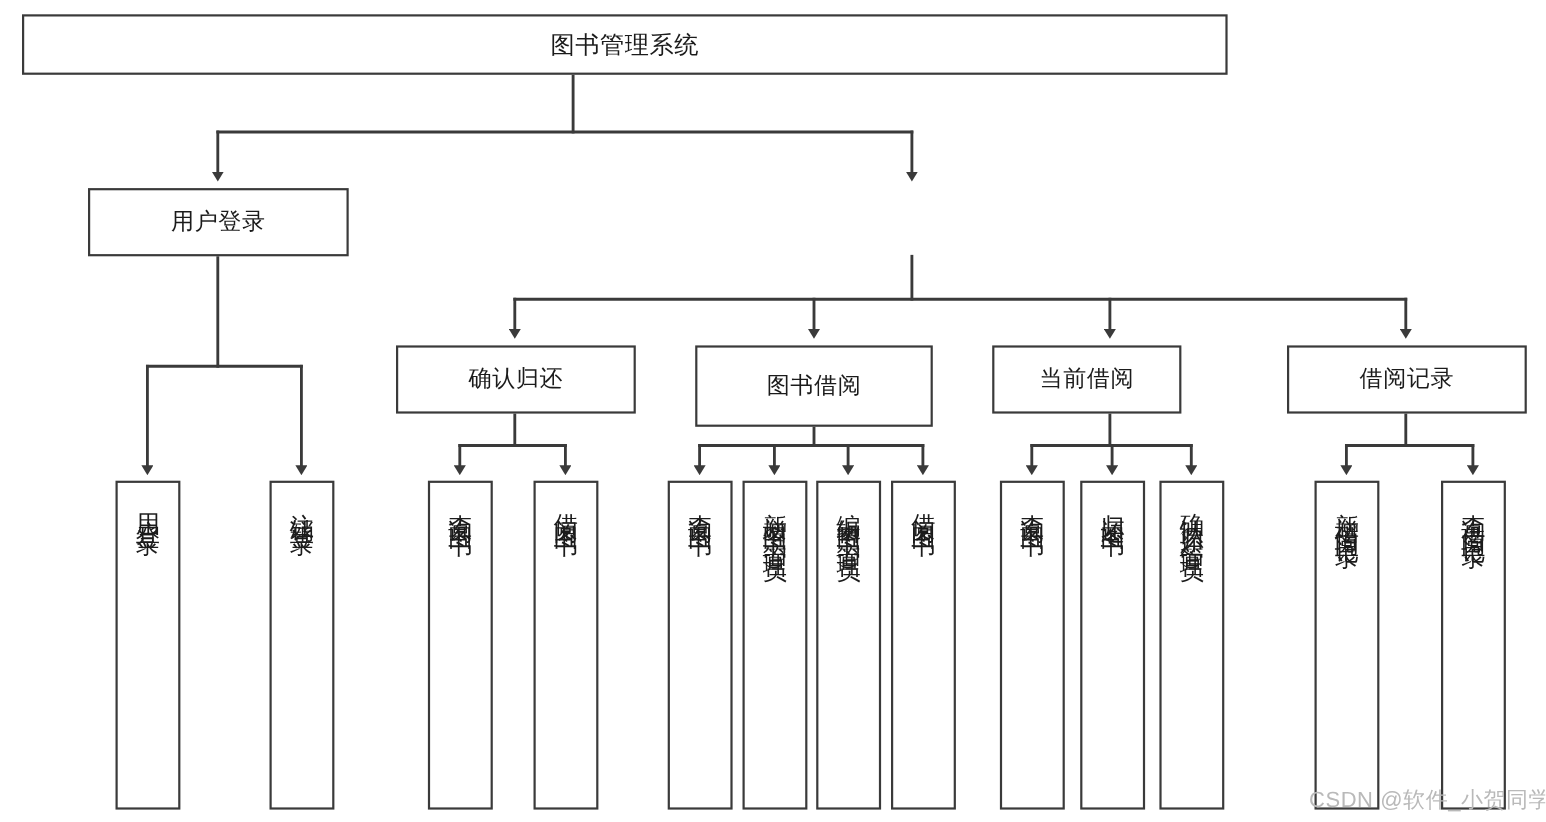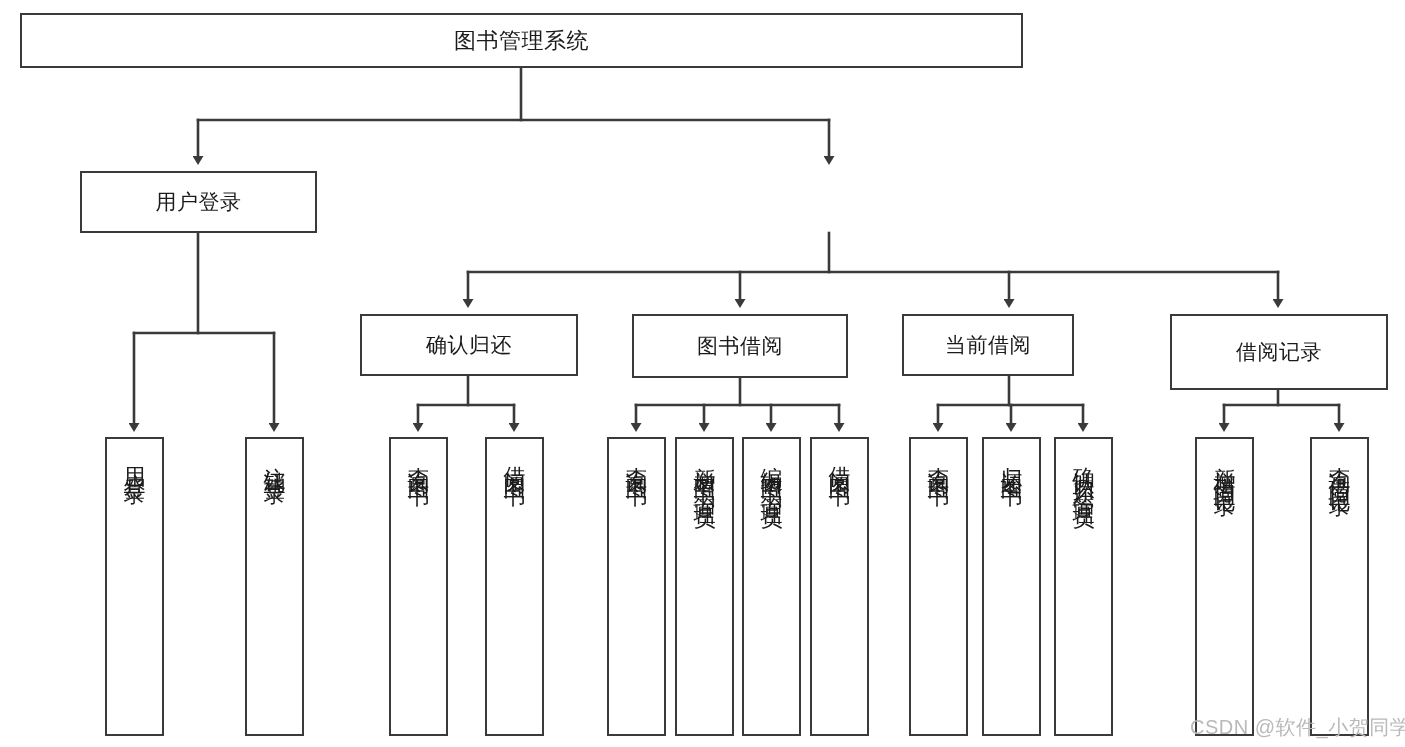--- a/index.html
+++ b/index.html
@@ -114,38 +114,38 @@
       <path d="M1011,405 L1011,424" marker-end="url(#arrow)"></path>
       <path d="M1083,405 L1083,424" marker-end="url(#arrow)"></path>
 
       <path d="M1278,376 L1278,405"></path>
       <path d="M1224,405 L1339,405"></path>
       <path d="M1224,405 L1224,424" marker-end="url(#arrow)"></path>
       <path d="M1339,405 L1339,424" marker-end="url(#arrow)"></path>
     </g>
   </svg>
 
-  <div class="node root" style="left:20px; top:13px; width:1003px; height:55px;">
+  <div class="node root" style="left:20px; top:13px; width:1096px; height:55px;">
     <span class="label">图书管理系统</span>
   </div>
 
   <div class="node" style="left:80px; top:171px; width:237px; height:62px;">
     <span class="label">用户登录</span>
   </div>
 
   <div class="node" style="left:360px; top:314px; width:218px; height:62px;">
     <span class="label">确认归还</span>
   </div>
-  <div class="node" style="left:632px; top:314px; width:216px; height:64px;">
+  <div class="node" style="left:632px; top:314px; width:216px; height:74px;">
     <span class="label">图书借阅</span>
   </div>
   <div class="node" style="left:902px; top:314px; width:172px; height:62px;">
     <span class="label">当前借阅</span>
   </div>
-  <div class="node" style="left:1170px; top:314px; width:218px; height:76px;">
+  <div class="node" style="left:1170px; top:314px; width:218px; height:62px;">
     <span class="label">借阅记录</span>
   </div>
 
   <div class="node vertical" style="left:105px; top:437px; width:59px; height:299px;">
     <span class="label">用户登录</span>
   </div>
   <div class="node vertical" style="left:245px; top:437px; width:59px; height:299px;">
     <span class="label">注销登录</span>
   </div>
 

